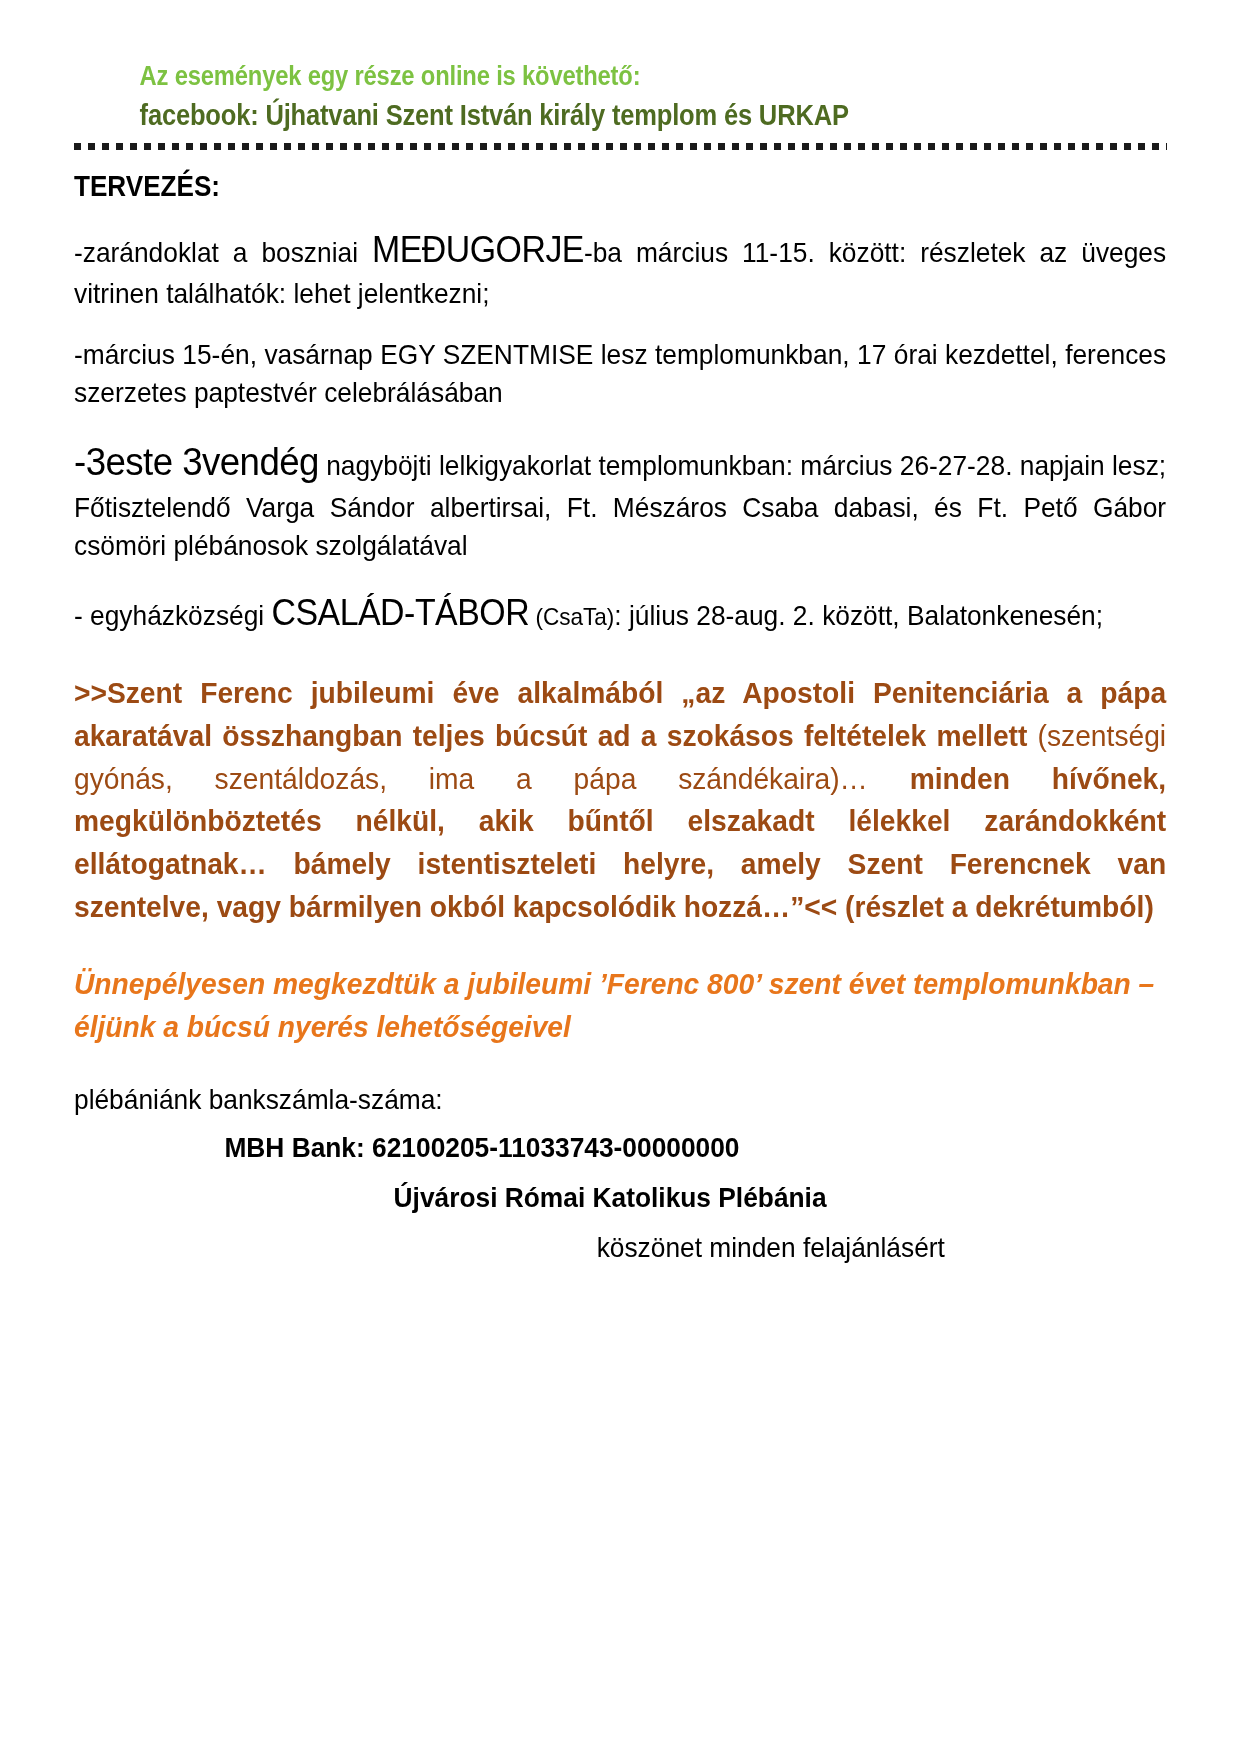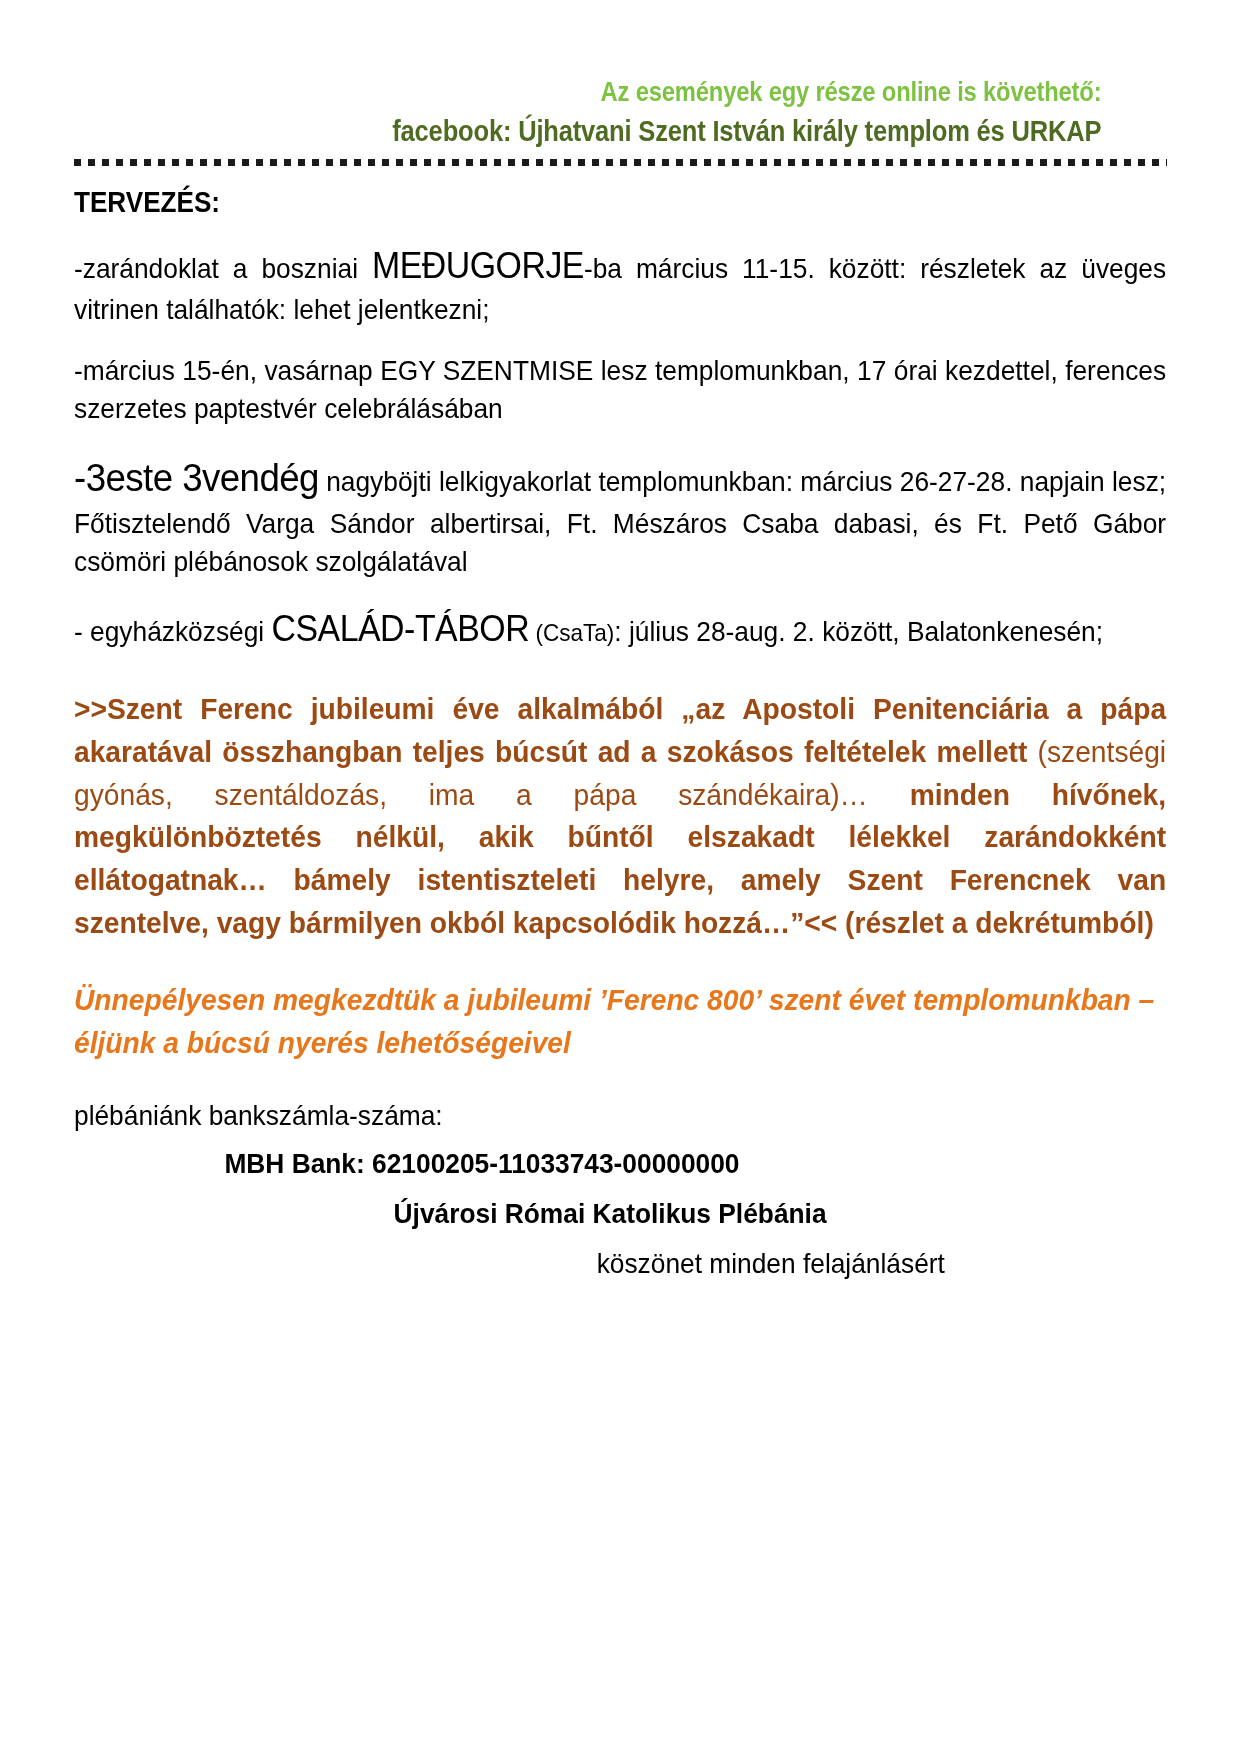--- a/index.html
+++ b/index.html
@@ -18,22 +18,22 @@
     position: relative;
     width: 1241px;
     height: 1754px;
     box-sizing: border-box;
     padding: 0 74px;
     background: #ffffff;
   }
 
   
   .header {
-    padding-top: 74px;
-    text-align: right;
+    padding-top: 58px;
+    text-align: left;
   }
   .hdr-line1 {
     font-size: 27px;
     font-weight: bold;
     color: #7DC242;
     letter-spacing: -0.2px;
     line-height: 1.35;
     transform: scaleX(0.88);
     transform-origin: center;
   }

